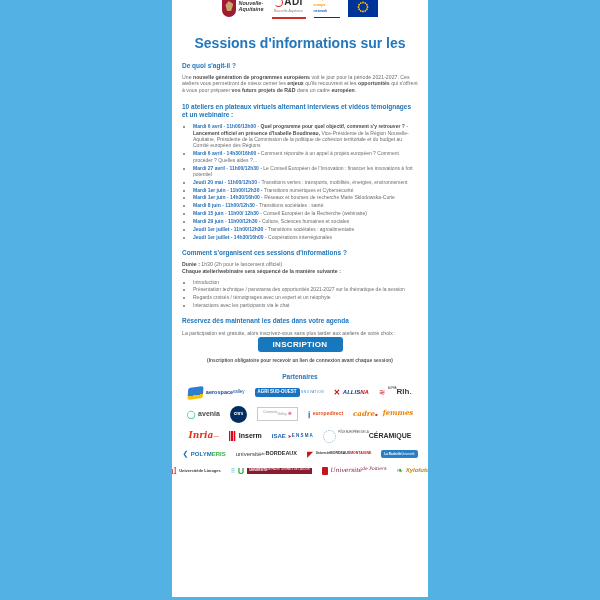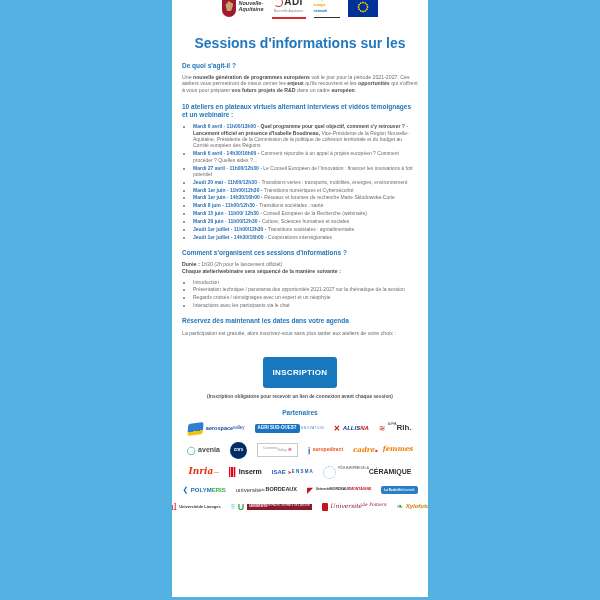--- a/index.html
+++ b/index.html
@@ -37,24 +37,24 @@
   .title{font-size:14px;color:#2277bd;font-weight:bold;text-align:center;line-height:1.25;margin:8px 0 0;}
   .sec-h{font-size:6.5px;color:#2277bd;font-weight:bold;margin:9px 0 0;line-height:1.25;}
   .body-p{font-size:5.2px;color:#6e6e6e;line-height:1.32;margin:4px 0 0;}
   .dk{color:#4d4d4d;font-weight:bold;}
   ul.blist{margin:4px 0 0;padding-left:11px;}
   ul.blist li{font-size:5px;color:#6e6e6e;line-height:1.27;margin:0 0 1.5px;}
   li .date{color:#2b72b8;font-weight:bold;}
   li .tb{color:#4d4d4d;font-weight:bold;}
   .duree{font-size:5.2px;color:#6e6e6e;line-height:1.3;margin:4px 0 0;}
   .btn{
-    display:block;width:74px;margin:21px auto 0;
+    display:block;width:85px;margin:1px auto 0;
     background:#1878be;color:#ffffff;
     font-weight:bold;font-size:8px;text-align:center;
-    padding:11px 0;border-radius:3px;text-decoration:none;letter-spacing:.3px;
+    padding:3px 0;border-radius:3px;text-decoration:none;letter-spacing:.3px;
   }
   .note{font-size:4.8px;color:#555555;font-weight:bold;text-align:center;margin:6px 16px 0;line-height:1.3;}
   .partners-h{font-size:6.5px;color:#2277bd;font-weight:bold;text-align:center;margin:8px 0 0;}
   
   #partners-grid{margin-top:2px;}
   .logo-row{display:flex;justify-content:center;align-items:center;gap:10px;margin-top:7px;}
   .chip{display:flex;align-items:center;gap:2.5px;}
   .chip .lines{display:flex;flex-direction:row;align-items:flex-start;line-height:1.08;}
   .chip .line{white-space:nowrap;}
   .p-aerospace-valley .icon{width:15px;height:12px;background:linear-gradient(180deg,#2e7fd0 68%,#f4c20d 68%);transform:skew(-12deg) rotate(-8deg);border-radius:2px;}

